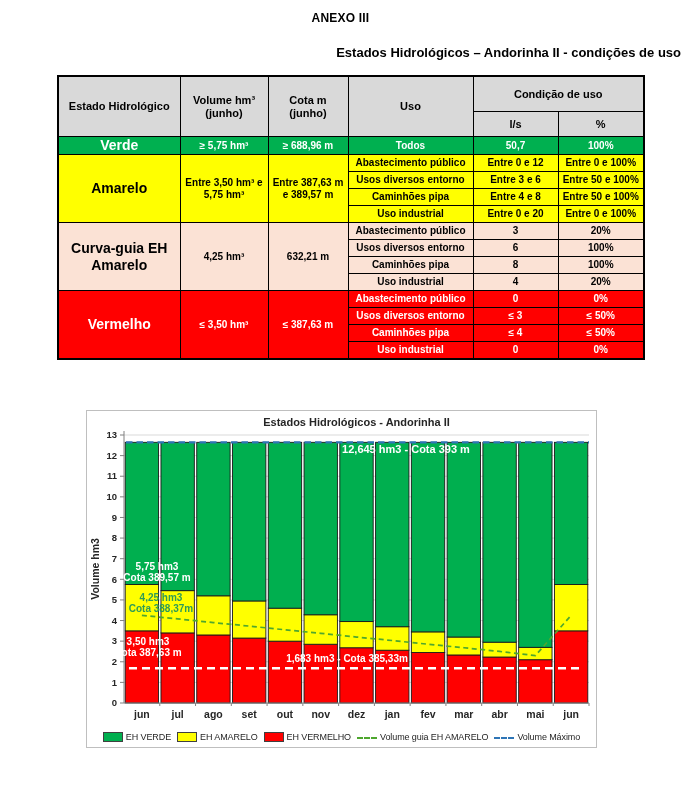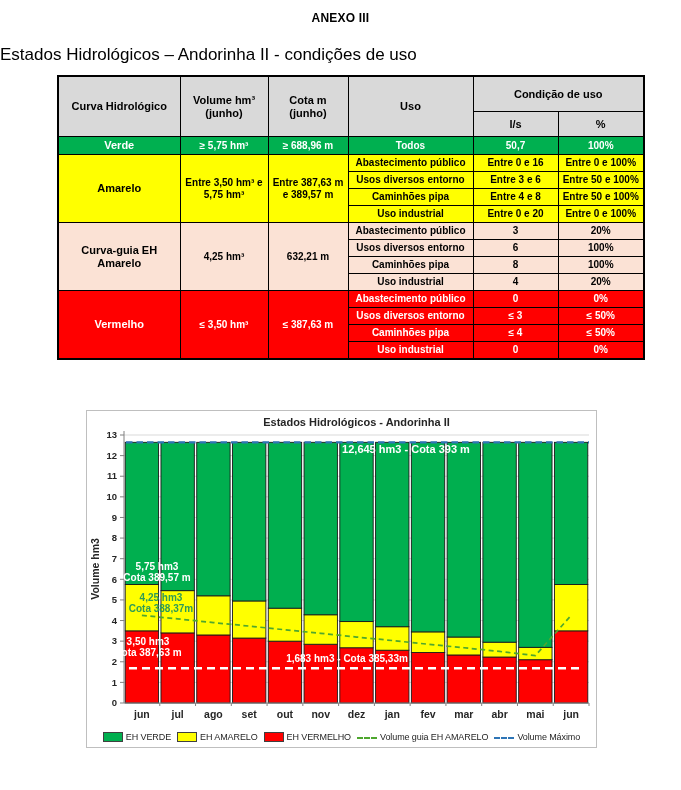--- a/index.html
+++ b/index.html
@@ -1,33 +1,33 @@
 <!DOCTYPE html>
 <html><head>
 <meta charset="utf-8">
 <style>
   html,body{margin:0;padding:0;background:#ffffff;}
   .page{position:relative;width:681px;height:790px;background:#ffffff;overflow:hidden;
         font-family:"Liberation Sans",sans-serif;color:#000;}
   .doc-title{position:absolute;top:11px;left:0;width:100%;text-align:center;
              font-size:12px;font-weight:600;letter-spacing:.2px;}
-  .doc-subtitle{position:absolute;left:0;width:100%;text-align:left;font-size:17px;font-weight:400;}
+  .doc-subtitle{position:absolute;left:0;width:100%;text-align:right;font-size:13px;font-weight:700;}
   .s1{top:45px}
   .s2{top:377px}
 
   
   table.uso-table{position:absolute;left:57px;top:75px;width:586px;border-collapse:collapse;
                   table-layout:fixed;border:2px solid #000;}
   .uso-table th,.uso-table td{border:1px solid #000;padding:0 2px;text-align:center;
                   vertical-align:middle;font-weight:bold;overflow:hidden;line-height:1.15;}
   .uso-table thead th{background:#D9D9D9;font-size:11px;}
   .uso-table tr.h1 th{height:34px;}
   .uso-table tr.h2 th{height:24px;}
   .uso-table td{font-size:10px;height:16px;}
-  .uso-table td.estado{font-size:11px;}
+  .uso-table td.estado{font-size:14px;}
   tr.g-verde td{background:#00B050;color:#fff;height:17px;}
   tr.g-amarelo td{background:#FFFF00;color:#000;}
   tr.g-curva td{background:#FBE2D5;color:#000;}
   tr.g-verm td{background:#FF0000;color:#fff;}
 
   
   .chart-box{position:absolute;left:86px;top:410px;width:511px;height:338px;
              border:1px solid #BFBFBF;background:#fff;box-sizing:border-box;}
   .chart-box svg{position:absolute;left:0;top:0;font-family:"Liberation Sans",sans-serif;}
   .legend{position:absolute;left:0;right:0;bottom:5px;display:flex;justify-content:center;
@@ -48,21 +48,21 @@
     <colgroup>
       <col style="width:122px">
         <col style="width:88px">
         <col style="width:80px">
       <col style="width:125px">
         <col style="width:85px">
         <col style="width:86px">
     </colgroup>
     <thead>
       <tr class="h1">
-        <th rowspan="2">Curva Hidrológico</th>
+        <th rowspan="2">Estado Hidrológico</th>
         <th rowspan="2">Volume hm³ (junho)</th>
         <th rowspan="2">Cota m (junho)</th>
         <th rowspan="2">Uso</th>
         <th colspan="2">Condição de uso</th>
       </tr>
       <tr class="h2">
         <th>l/s</th>
         <th>%</th>
       </tr>
     </thead>
@@ -74,21 +74,21 @@
         <td>Todos</td>
         <td>50,7</td>
         <td>100%</td>
       </tr>
 
       <tr class="g-amarelo">
         <td rowspan="4" class="estado">Amarelo</td>
         <td rowspan="4">Entre 3,50 hm³ e 5,75 hm³</td>
         <td rowspan="4">Entre 387,63 m e 389,57 m</td>
         <td>Abastecimento público</td>
-        <td>Entre 0 e 16</td>
+        <td>Entre 0 e 12</td>
         <td>Entre 0 e 100%</td>
       </tr>
       <tr class="g-amarelo">
         <td>Usos diversos entorno</td>
         <td>Entre 3 e 6</td>
         <td>Entre 50 e 100%</td>
       </tr>
       <tr class="g-amarelo">
         <td>Caminhões pipa</td>
         <td>Entre 4 e 8</td>

